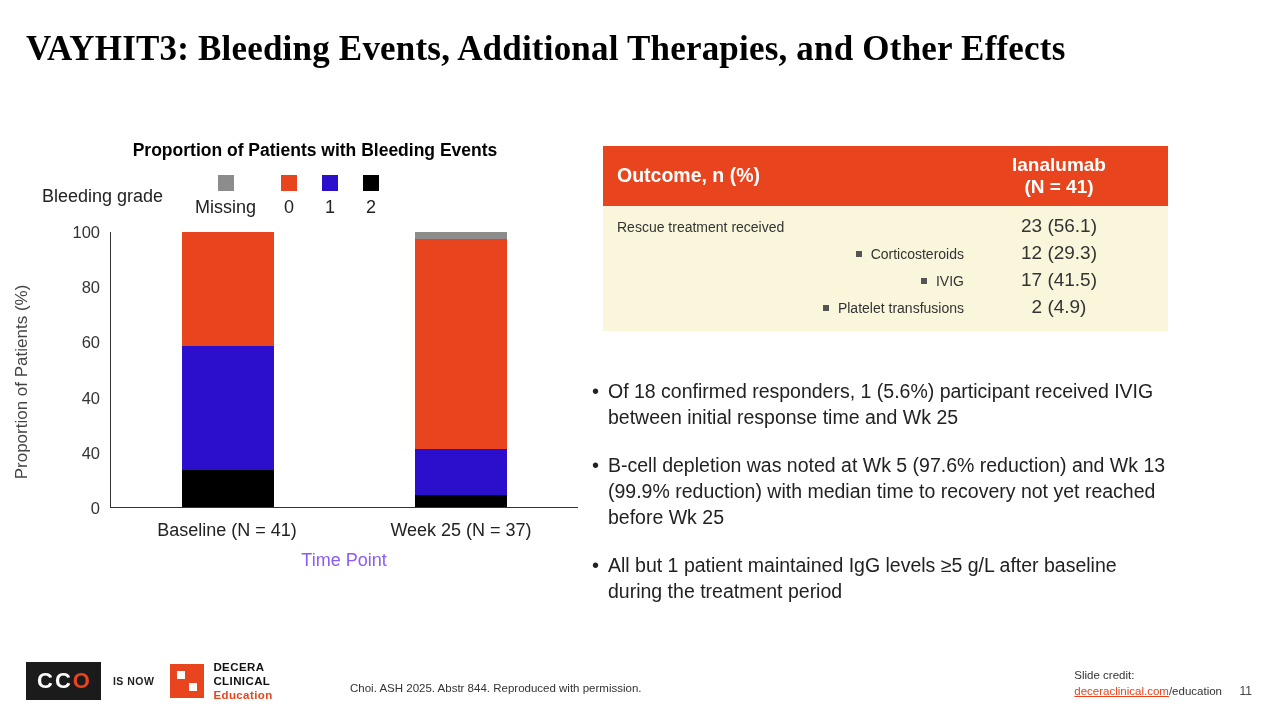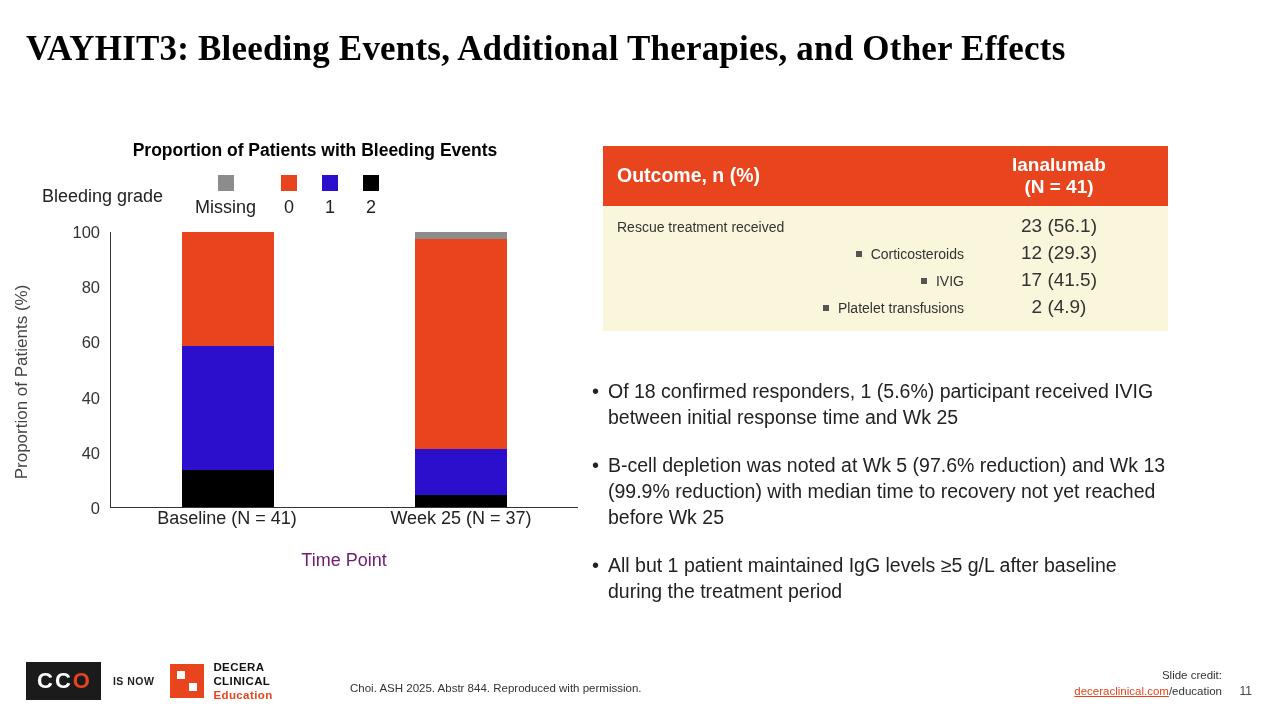--- a/index.html
+++ b/index.html
@@ -81,27 +81,27 @@
   }
   .bars {
     position: absolute; left: 0; right: 0; bottom: 0; top: 0;
     display: flex; justify-content: space-around; align-items: flex-end;
   }
   .bar-col { width: 92px; height: 100%; display: flex; flex-direction: column-reverse; }
   .seg { width: 100%; }
 
   .xlabels {
     position: absolute;
-    left: 80px; right: 12px; top: 276px;
+    left: 80px; right: 12px; top: 288px;
     display: flex; justify-content: space-around;
   }
   .xlabel-item { width: 200px; text-align: center; font-size: 18px; color: #222; }
   .xaxis-title {
     position: absolute; left: 80px; right: 12px; top: 318px;
-    text-align: center; font-size: 18px; color: #701a75;
+    text-align: center; font-size: 18px; color: #8b5cf6;
   }
 
   
   .table-block { position: absolute; left: 603px; top: 146px; width: 565px; }
   .tbl-head {
     background: #e8441d;
     color: #fff;
     display: flex;
     align-items: center;
     padding: 8px 14px;
@@ -151,21 +151,21 @@
       linear-gradient(#fff,#fff) 12px 12px/8px 8px no-repeat;
   }
   .decera-txt { font-size: 11.5px; font-weight: bold; line-height: 1.22; color: #111; letter-spacing: 0.4px; }
   .decera-txt .edu { color: #e8441d; }
   .citation {
     position: absolute; left: 350px; bottom: 26px;
     font-size: 11.5px; color: #333;
   }
   .slide-credit {
     position: absolute; right: 58px; bottom: 20px;
-    text-align: right; font-size: 11.5px; color: #333; line-height: 1.45;
+    text-align: left; font-size: 11.5px; color: #333; line-height: 1.45;
   }
   .slide-credit .u { text-decoration: underline; color: #e8441d; }
   .page-num { position: absolute; right: 28px; bottom: 22px; font-size: 12px; color: #444; }
 </style>
 </head>
 <body>
 
 <div class="slide-title">VAYHIT3: Bleeding Events, Additional Therapies, and Other Effects</div>
 
 <div class="chart-block">

